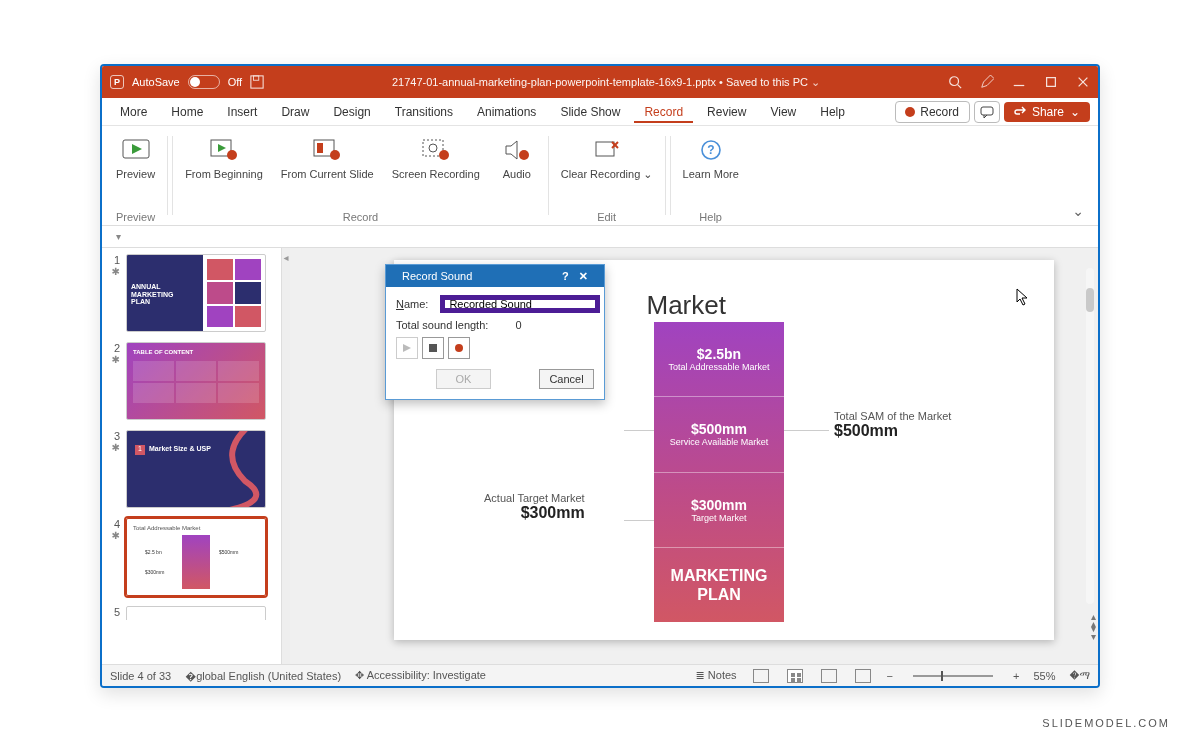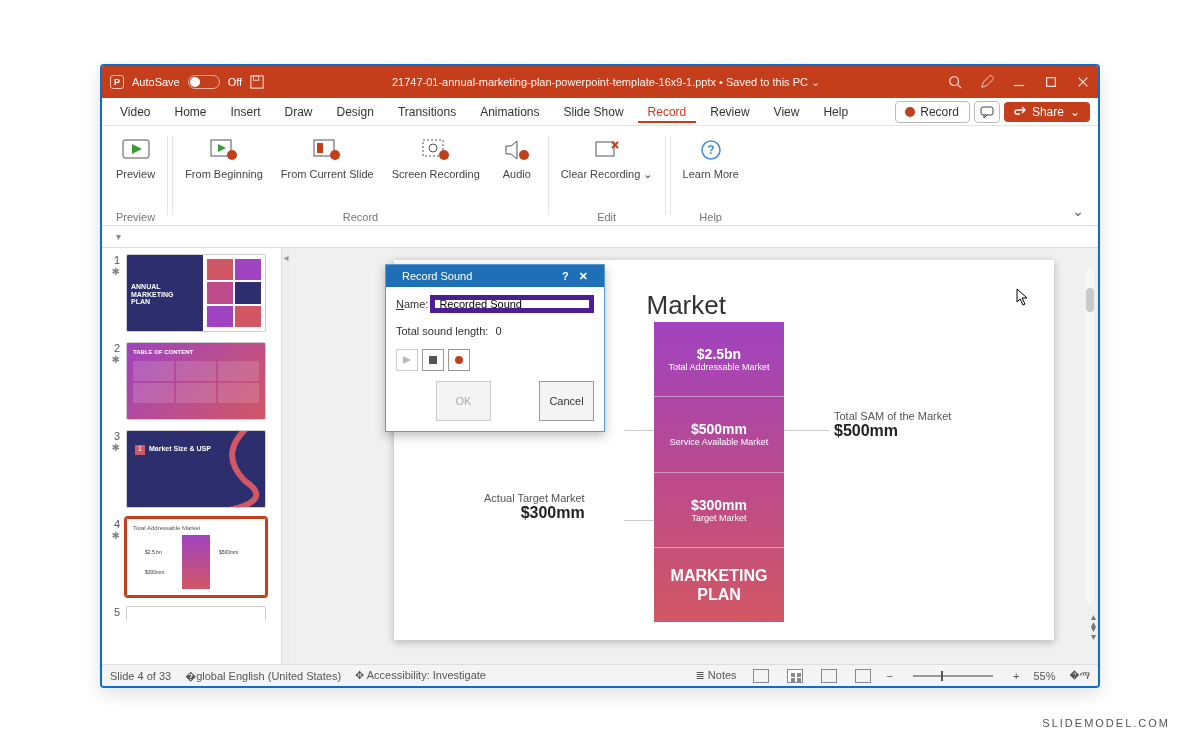--- a/index.html
+++ b/index.html
@@ -52,27 +52,27 @@
   .side-l { position:absolute; left:90px; top:232px; text-align:right; font-size:11px; color:#555;}
   .side-l b { font-size:16px; color:#222; display:block;}
   .side-r { position:absolute; left:440px; top:150px; font-size:11px; color:#555;}
   .side-r b { font-size:16px; color:#222; display:block;}
   .connector { position:absolute; height:1px; background:#ccc; }
   
   .dlg { position:absolute; left:95px; top:16px; width:220px; background:#fff; border:1px solid #5a9bd5; box-shadow:0 4px 10px rgba(0,0,0,.25); font-size:11px; color:#333;}
   .dlg-title { background:#1f6fb6; color:#fff; height:22px; display:flex; align-items:center; padding:0 16px; font-size:11px; justify-content:space-between;}
   .dlg-title-right { display:flex; gap:10px; font-weight:bold;}
   .dlg-body { padding:8px 10px 10px;}
-  .dlg-row { display:flex; align-items:center; gap:2px; margin-bottom:12px;}
+  .dlg-row { display:flex; align-items:center; gap:12px; margin-bottom:6px;}
   .dlg-row label span{ text-decoration:underline;}
   .dlg-inp { flex:1; border:5px solid #4c1d95; height:18px; padding:0 4px; font-size:11px;}
   .dlg-ctrls { display:flex; gap:4px; margin:4px 0 10px;}
   .dlg-ctrl { width:22px; height:22px; border:1px solid #999; display:flex; align-items:center; justify-content:center;}
   .dlg-btns { display:flex; justify-content:flex-end; gap:8px;}
-  .dlg-btn { width:66px; height:40px; border:1px solid #999; background:#f4f4f4; font-size:11px; display:flex; align-items:center; justify-content:center;margin-left:40px;}
+  .dlg-btn { width:66px; height:20px; border:1px solid #999; background:#f4f4f4; font-size:11px; display:flex; align-items:center; justify-content:center;margin-left:40px;}
   .dlg-btn.disabled { color:#aaa; border-color:#ccc;}
   
   .status { height:22px; border-top:1px solid #ddd; background:#f4f4f4; display:flex; align-items:center; font-size:11px; color:#555; padding:0 8px; gap:14px;}
   .status .spacer { flex:1;}
   .view-ic { width:16px;height:14px;border:1px solid #888; margin:0 2px;}
   .zoom-slider { width:80px; height:2px; background:#999; position:relative; margin:0 6px;}
   .zoom-slider::after{content:"";position:absolute;left:35%;top:-4px;width:2px;height:10px;background:#555;}
   .cursor { position:absolute; width:14px;height:18px; pointer-events:none;}
   .watermark { position:absolute; right:30px; bottom:14px; letter-spacing:2px; color:#555; font-size:11px;}
   svg { display:block; }
@@ -111,21 +111,21 @@
           <rect x="3" y="3" width="10" height="10" fill="none" stroke="#fff" stroke-width="1.4"></rect>
         </svg>
       <svg class="tb-ic" viewBox="0 0 16 16">
           <line x1="3" y1="3" x2="13" y2="13" stroke="#fff" stroke-width="1.4"></line>
           <line x1="13" y1="3" x2="3" y2="13" stroke="#fff" stroke-width="1.4"></line>
         </svg>
     </div>
   </div>
 
   <div class="menubar">
-    <span class="menu-item">Video</span>
+    <span class="menu-item">More</span>
     <span class="menu-item">Home</span>
     <span class="menu-item">Insert</span>
     <span class="menu-item">Draw</span>
     <span class="menu-item">Design</span>
     <span class="menu-item">Transitions</span>
     <span class="menu-item">Animations</span>
     <span class="menu-item">Slide Show</span>
     <span class="menu-item active">Record</span>
     <span class="menu-item">Review</span>
     <span class="menu-item">View</span>

